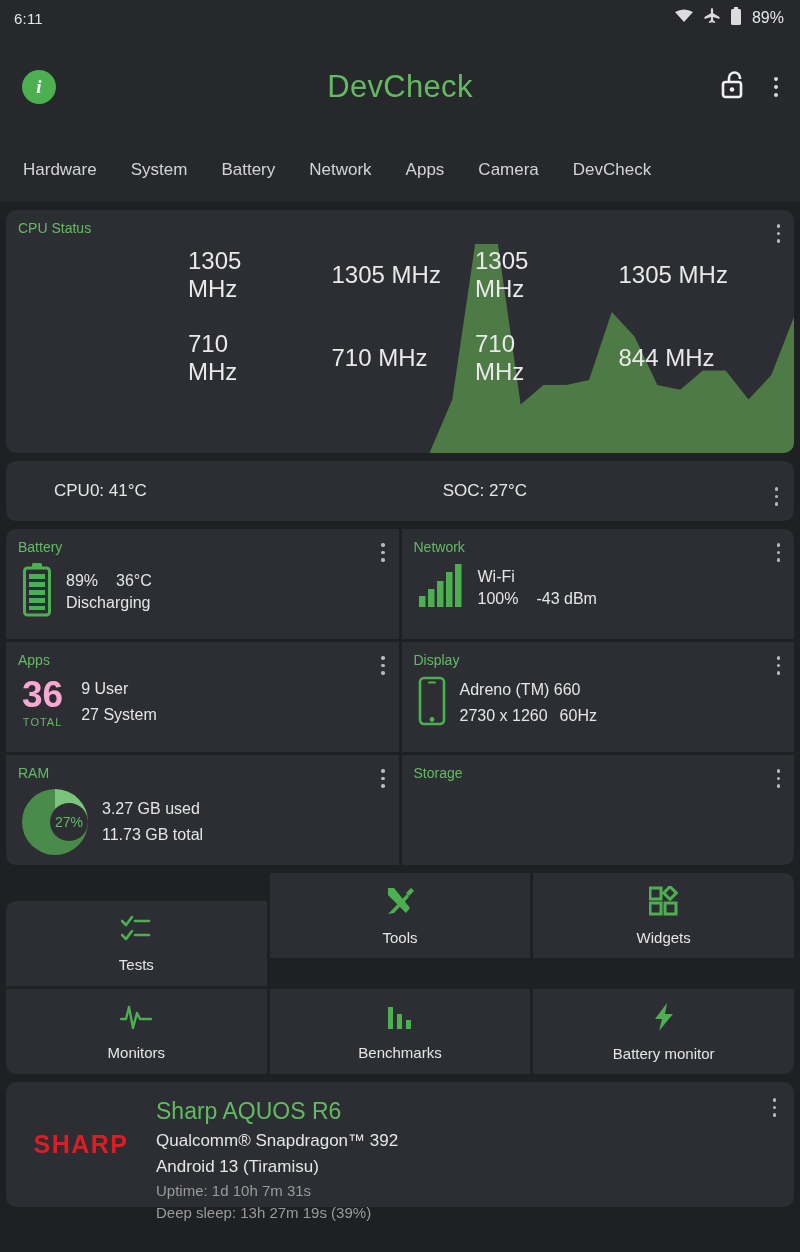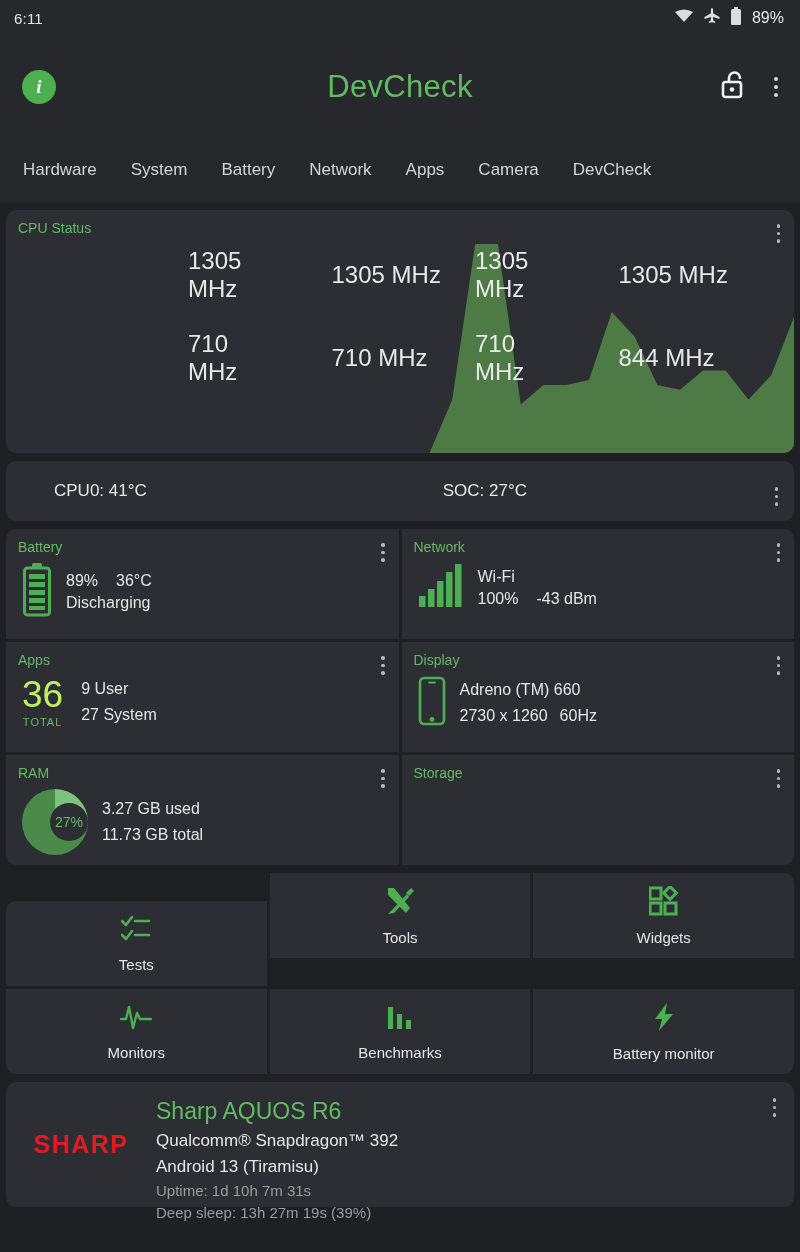--- a/index.html
+++ b/index.html
@@ -107,21 +107,21 @@
   .mini.tr { border-top-right-radius: 10px; }
   .mini.bl { border-bottom-left-radius: 10px; }
   .mini.br { border-bottom-right-radius: 10px; }
   .mini-body { display: flex; align-items: center; gap: 14px; margin-top: 8px; padding-left: 4px; }
   .mini-lines { display: flex; flex-direction: column; gap: 4px; }
   .mini-line { font-size: 16px; color: #e6e6e6; }
   .mini-line.row { display: flex; gap: 18px; }
 
   
   .apps-num { display: flex; flex-direction: column; align-items: center; line-height: 1; }
-  .apps-num .n { font-size: 37px; color: #bef264; font-weight: 400; }
+  .apps-num .n { font-size: 37px; color: #f9a8d4; font-weight: 700; }
   .apps-num .t { font-size: 11px; color: #62bb62; letter-spacing: 1px; margin-top: 4px; }
 
   
   .donut { width: 66px; height: 66px; border-radius: 50%; display: flex; align-items: center; justify-content: flex-end; position: relative; flex: 0 0 66px;}
   .donut .hole { width: 38px; height: 38px; border-radius: 50%; background: #2c2e33; display: flex; align-items: center; justify-content: center; }
   .donut .pct { font-size: 14px; color: #62bb62; }
 
   
   .actions { display: grid; grid-template-columns: 1fr 1fr 1fr; gap: 3px; margin-bottom: 8px; }
   .act {

